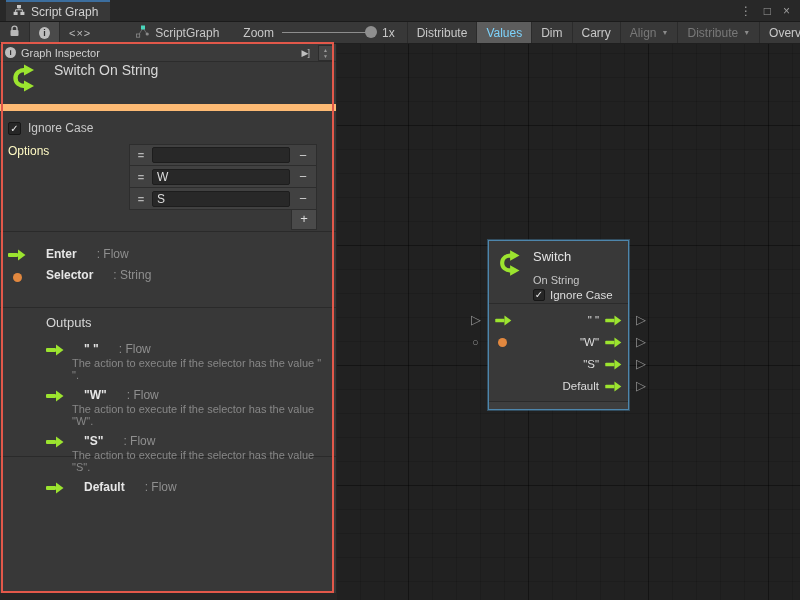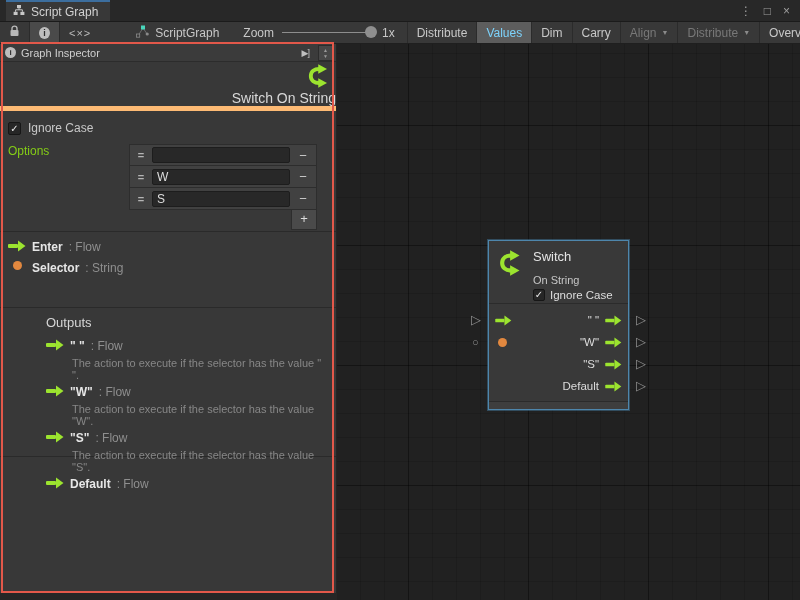--- a/index.html
+++ b/index.html
@@ -46,50 +46,50 @@
                  border:2px solid #E2584A; pointer-events:none; z-index:40; }
 
   
   .insp-header { height:18px; display:flex; align-items:center; gap:5px; padding:0 3px 0 5px;
                  background:#3b3b3b; border-bottom:1px solid #2c2c2c; font-size:11px; color:#cfcfcf; }
   .insp-header .circle-i { width:11px; height:11px; font-size:8px; }
   .dock-btn { margin-left:auto; color:#c0c0c0; font-size:9px; letter-spacing:-1px; padding:0 4px; }
   .spinner { width:15px; height:16px; background:#474747; border:1px solid #2c2c2c; display:flex; flex-direction:column;
              align-items:center; justify-content:center; font-size:5px; color:#9a9a9a; line-height:6px; }
 
-  .insp-title { height:49px; border-bottom:5px solid #fdba74; display:flex; align-items:flex-end;flex-direction:column; }
+  .insp-title { height:49px; border-bottom:7px solid #fdba74; display:flex; align-items:flex-start; }
   .insp-title svg { margin-left:10px; }
   .insp-title .t { margin-left:12px; font-size:14px; color:#d8d8d8; }
 
   .insp-controls { height:121px; border-bottom:1px solid #2a2a2a; padding:10px 0 0 8px; }
   .chk-row { display:flex; align-items:center; gap:7px; margin-bottom:9px; }
   .checkbox { width:13px; height:13px; background:#262626; border:1px solid #161616; color:#e8e8e8;
               font-size:10px; line-height:11px; text-align:center; border-radius:2px; }
   .opt-wrap { display:flex; align-items:flex-start; }
-  .opt-label { color:#84cc16; }
+  .opt-label { color:#fef9c3; }
   .opt-list { margin-left:auto; margin-right:19px; width:188px; }
   .opt-row { display:flex; align-items:center; height:22px; background:#414141; border:1px solid #2d2d2d; border-top:none; }
   .opt-row:first-child { border-top:1px solid #2d2d2d; }
   .opt-handle { width:22px; text-align:center; color:#b5b5b5; font-weight:bold; font-size:11px; }
   .opt-field { flex:1; height:16px; background:#282828; border:1px solid #1d1d1d; border-radius:2px;
                color:#dedede; font-size:12px; line-height:14px; padding:0 4px; }
   .opt-minus { width:26px; text-align:center; color:#cfcfcf; font-size:13px; }
   .opt-plusrow { display:flex; justify-content:flex-end; }
   .opt-plus { width:26px; height:20px; background:#4a4a4a; border:1px solid #2d2d2d; border-top:none;
               color:#dcdcdc; font-size:13px; text-align:center; line-height:18px; }
 
   .insp-warning { height:40px; border-bottom:1px solid #2a2a2a; background:#3d3d3d; display:flex; align-items:center; }
   .insp-warning svg { margin:0 8px 0 5px; }
   .warn-text { font-size:11.5px; color:#bdbdbd; }
 
   .insp-section { padding:8px; border-bottom:1px solid #2a2a2a; }
   .insp-section.inputs { height:76px; }
   .insp-section.outputs { height:149px; padding-top:7px;padding-left:46px; }
   .sec-h { font-size:13px; color:#d6d6d6; margin-bottom:9px; }
-  .port-row { display:flex; align-items:flex-start; gap:6px; height:21px; }
+  .port-row { display:flex; align-items:flex-end; gap:20px; height:21px; }
   .port-row .pname { font-weight:bold; color:#e6e6e6; }
   .port-row .ptype { color:#8f8f8f; }
   .outputs .port-row { height:17px; }
   .port-desc { margin:1px 0 4px 26px; color:#878787; font-size:11px; }
   .dot { width:9px; height:9px; border-radius:50%; background:#E2883F; margin:0 4px 0 5px; }
 
   .filler { height:96px; }
 
   
   .canvas { flex:1; position:relative; background-color:#212121;

